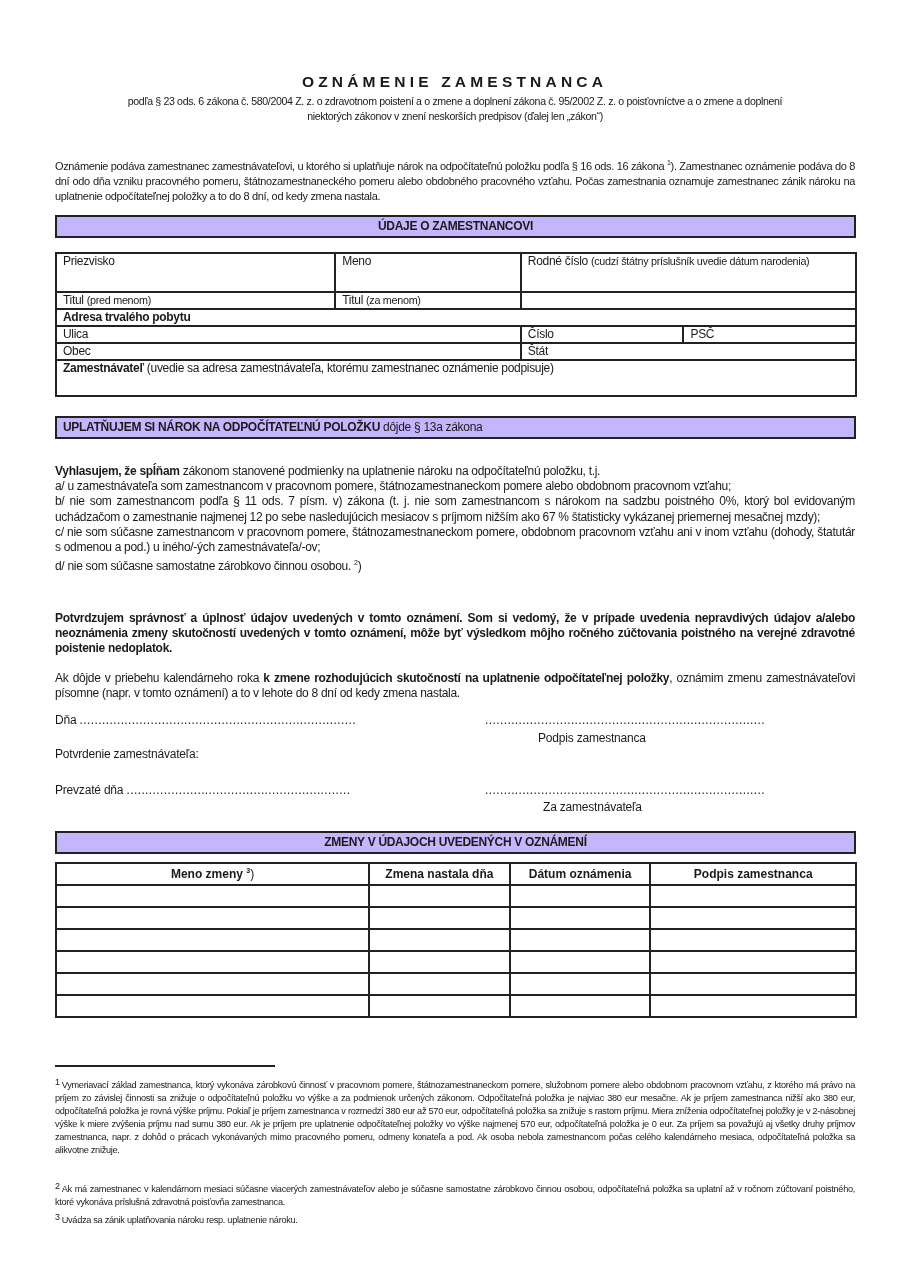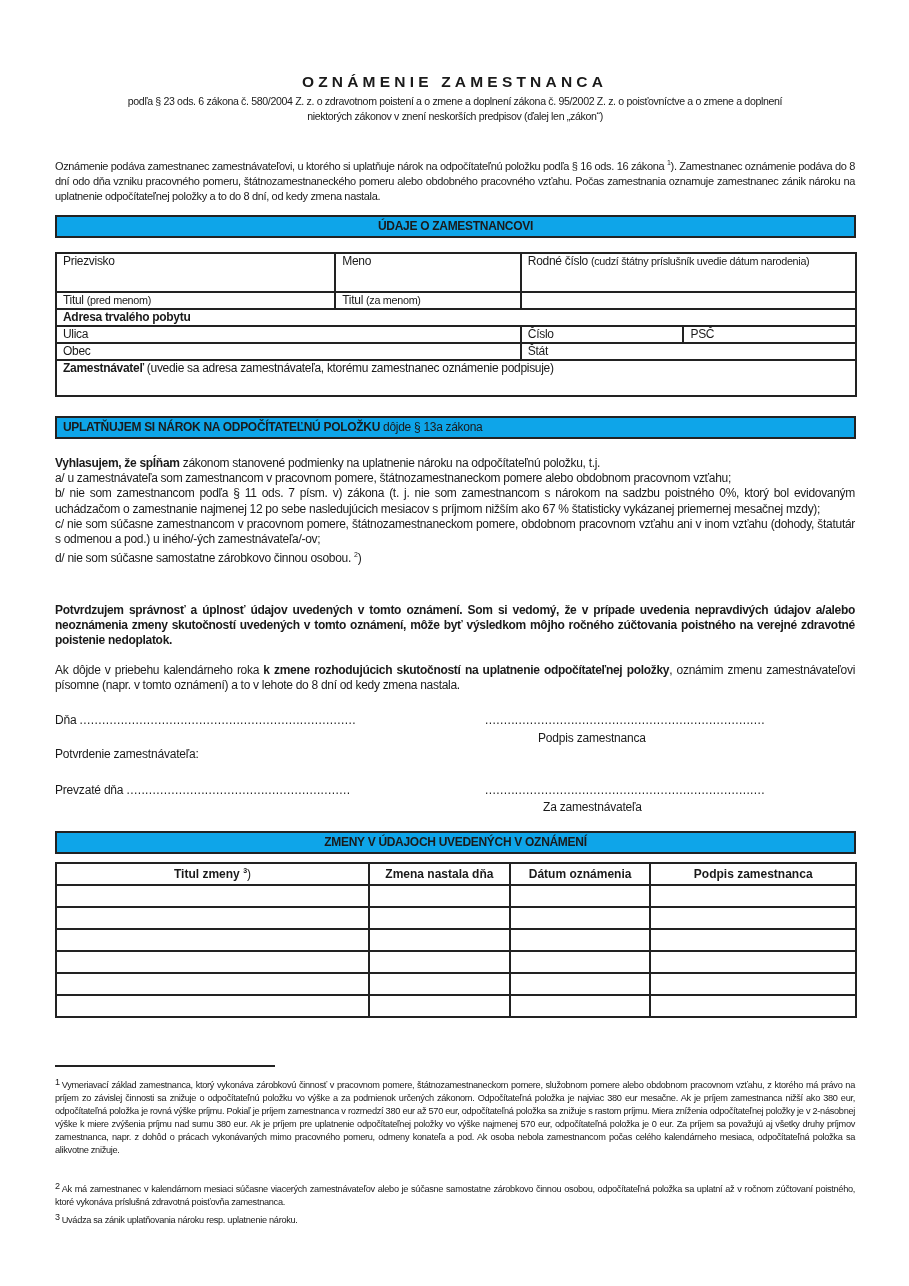--- a/index.html
+++ b/index.html
@@ -15,37 +15,37 @@
   }
   .subtitle {
     left: 60px; width: 790px; top: 94px; text-align: center;
     font-size: 10.6px; line-height: 15px; letter-spacing: -0.35px;
   }
   .intro {
     left: 55px; width: 800px; top: 155px; text-align: justify;
     font-size: 11px; line-height: 15.2px; letter-spacing: -0.35px;
   }
   .sec-header {
-    left: 55px; width: 797px; background: #0ea5e9; border: 2px solid #222;
+    left: 55px; width: 797px; background: #c4b5fd; border: 2px solid #222;
     font-size: 12px; font-weight: bold; letter-spacing: -0.3px;
     height: 19px; line-height: 19px;
   }
   .sec-header.center { text-align: center; }
   .sec-header .normal { font-weight: normal; }
   table.form {
     position: absolute; border-collapse: collapse;
     font-size: 12px; letter-spacing: -0.3px;
   }
   table.form td, table.form th {
     border: 2px solid #222; padding: 0 6px; vertical-align: top;
   }
   .small { font-size: 10.8px; }
   .body-text {
     left: 55px; width: 800px; font-size: 12px; line-height: 15.2px;
-    text-align: justify; letter-spacing: -0.3px;
+    text-align: justify; letter-spacing: -0.3px; margin-top: 8px;
   }
   .sig { font-size: 12px; letter-spacing: -0.2px; text-align: right; }
   .dots { letter-spacing: 0.4px; }
   table.changes {
     position: absolute; left: 55px; top: 862px; width: 802px;
     border-collapse: collapse; font-size: 12px;
   }
   table.changes th, table.changes td {
     border: 2px solid #222; height: 20px; padding: 0;
   }
@@ -133,21 +133,21 @@
 
 <table class="changes">
   <colgroup>
       <col style="width:314px">
       <col style="width:141px">
       <col style="width:141px">
       <col style="width:206px">
     </colgroup>
   <thead>
     <tr>
-      <th><span>Titul zmeny</span> <sup>3</sup><span style="font-weight:normal">)</span></th>
+      <th><span>Meno zmeny</span> <sup>3</sup><span style="font-weight:normal">)</span></th>
       <th>Zmena nastala dňa</th>
       <th>Dátum oznámenia</th>
       <th>Podpis zamestnanca</th>
     </tr>
   </thead>
   <tbody id="changes-body">
       <tr>
         <td></td>
         <td></td>
         <td></td>

